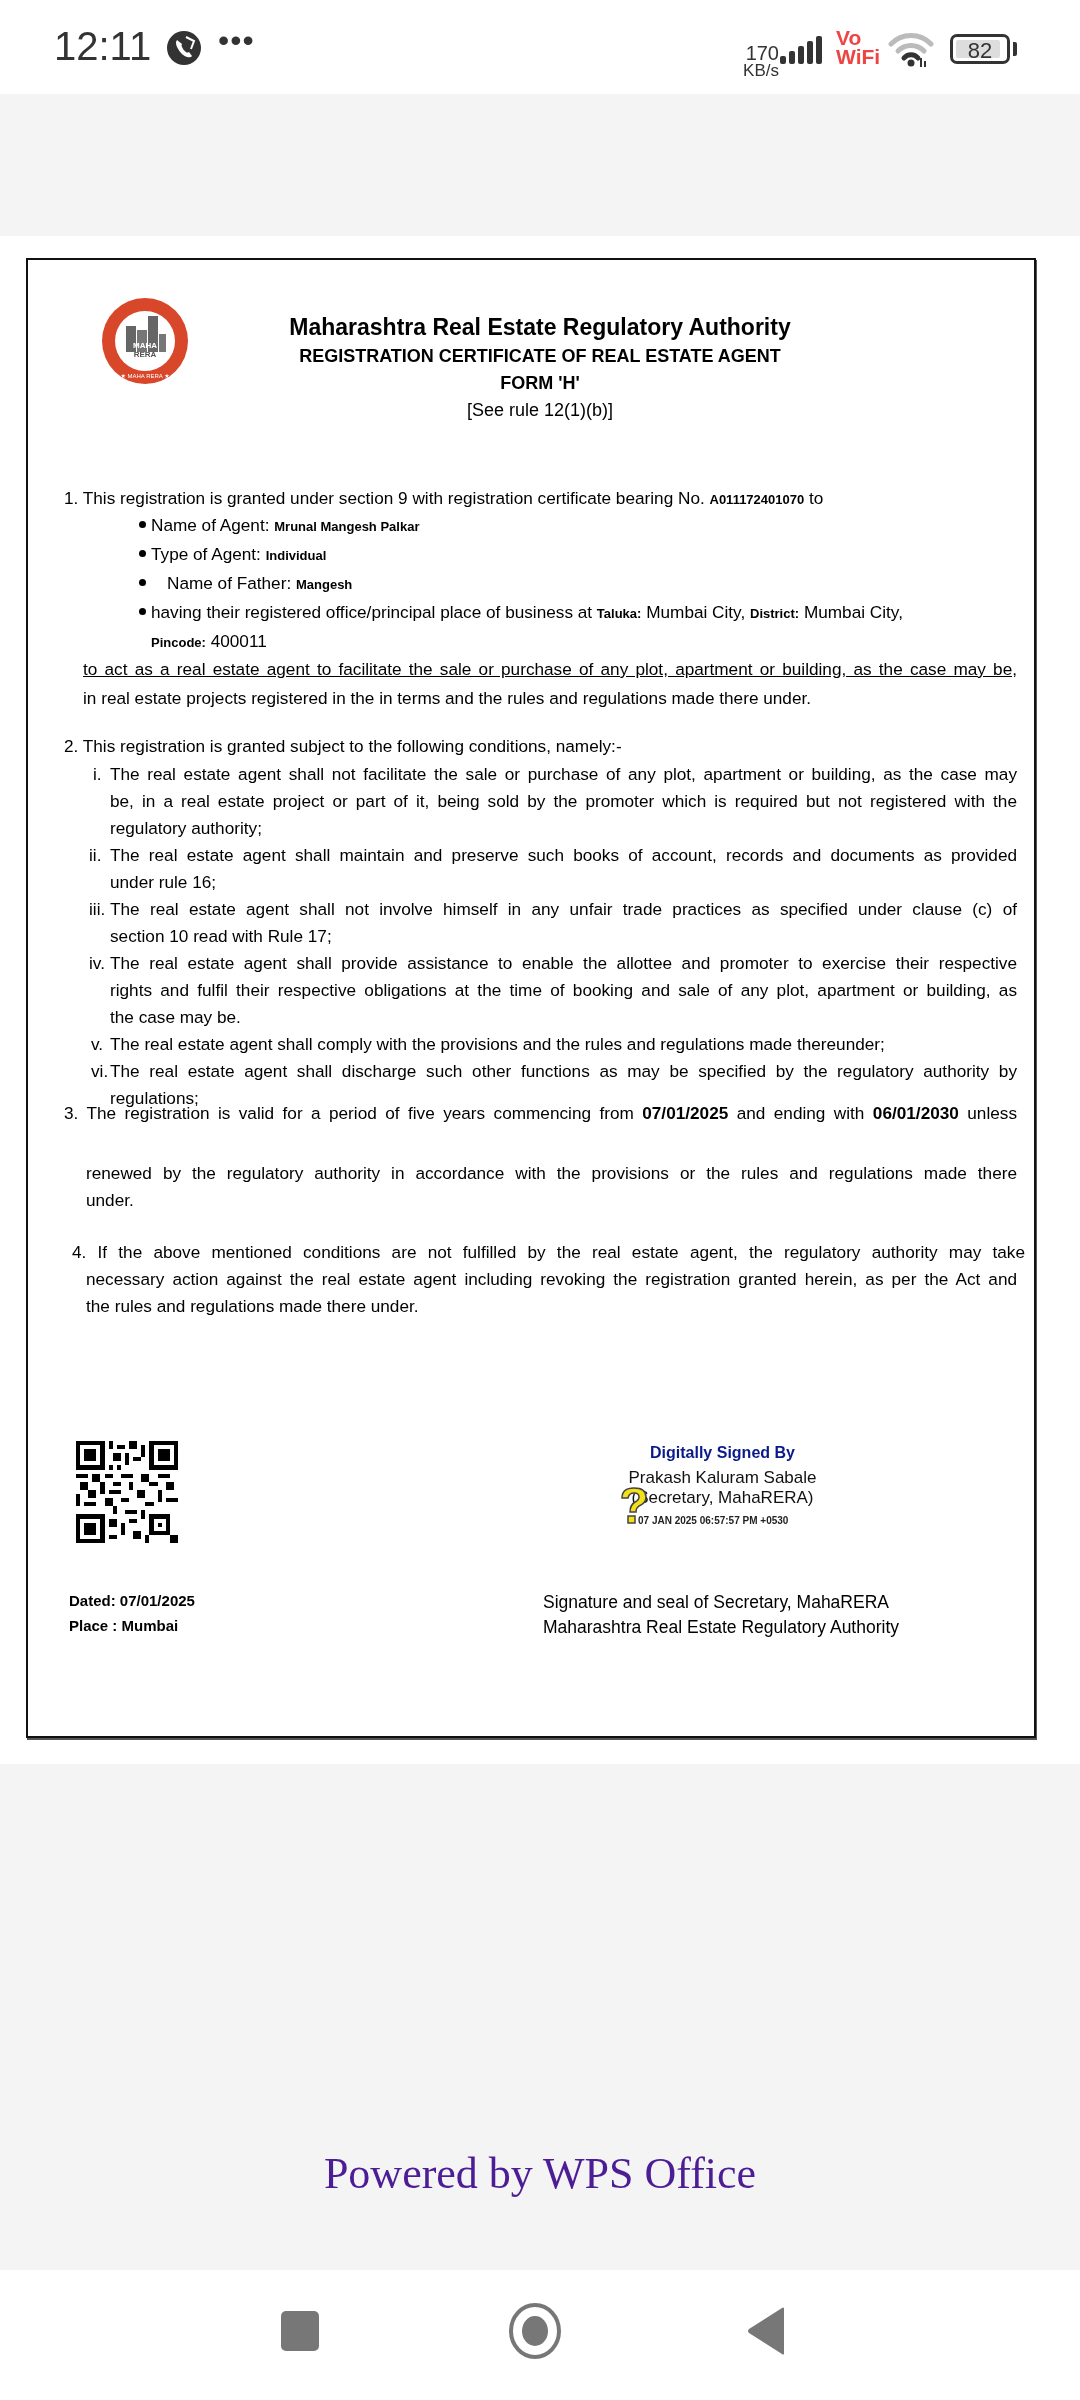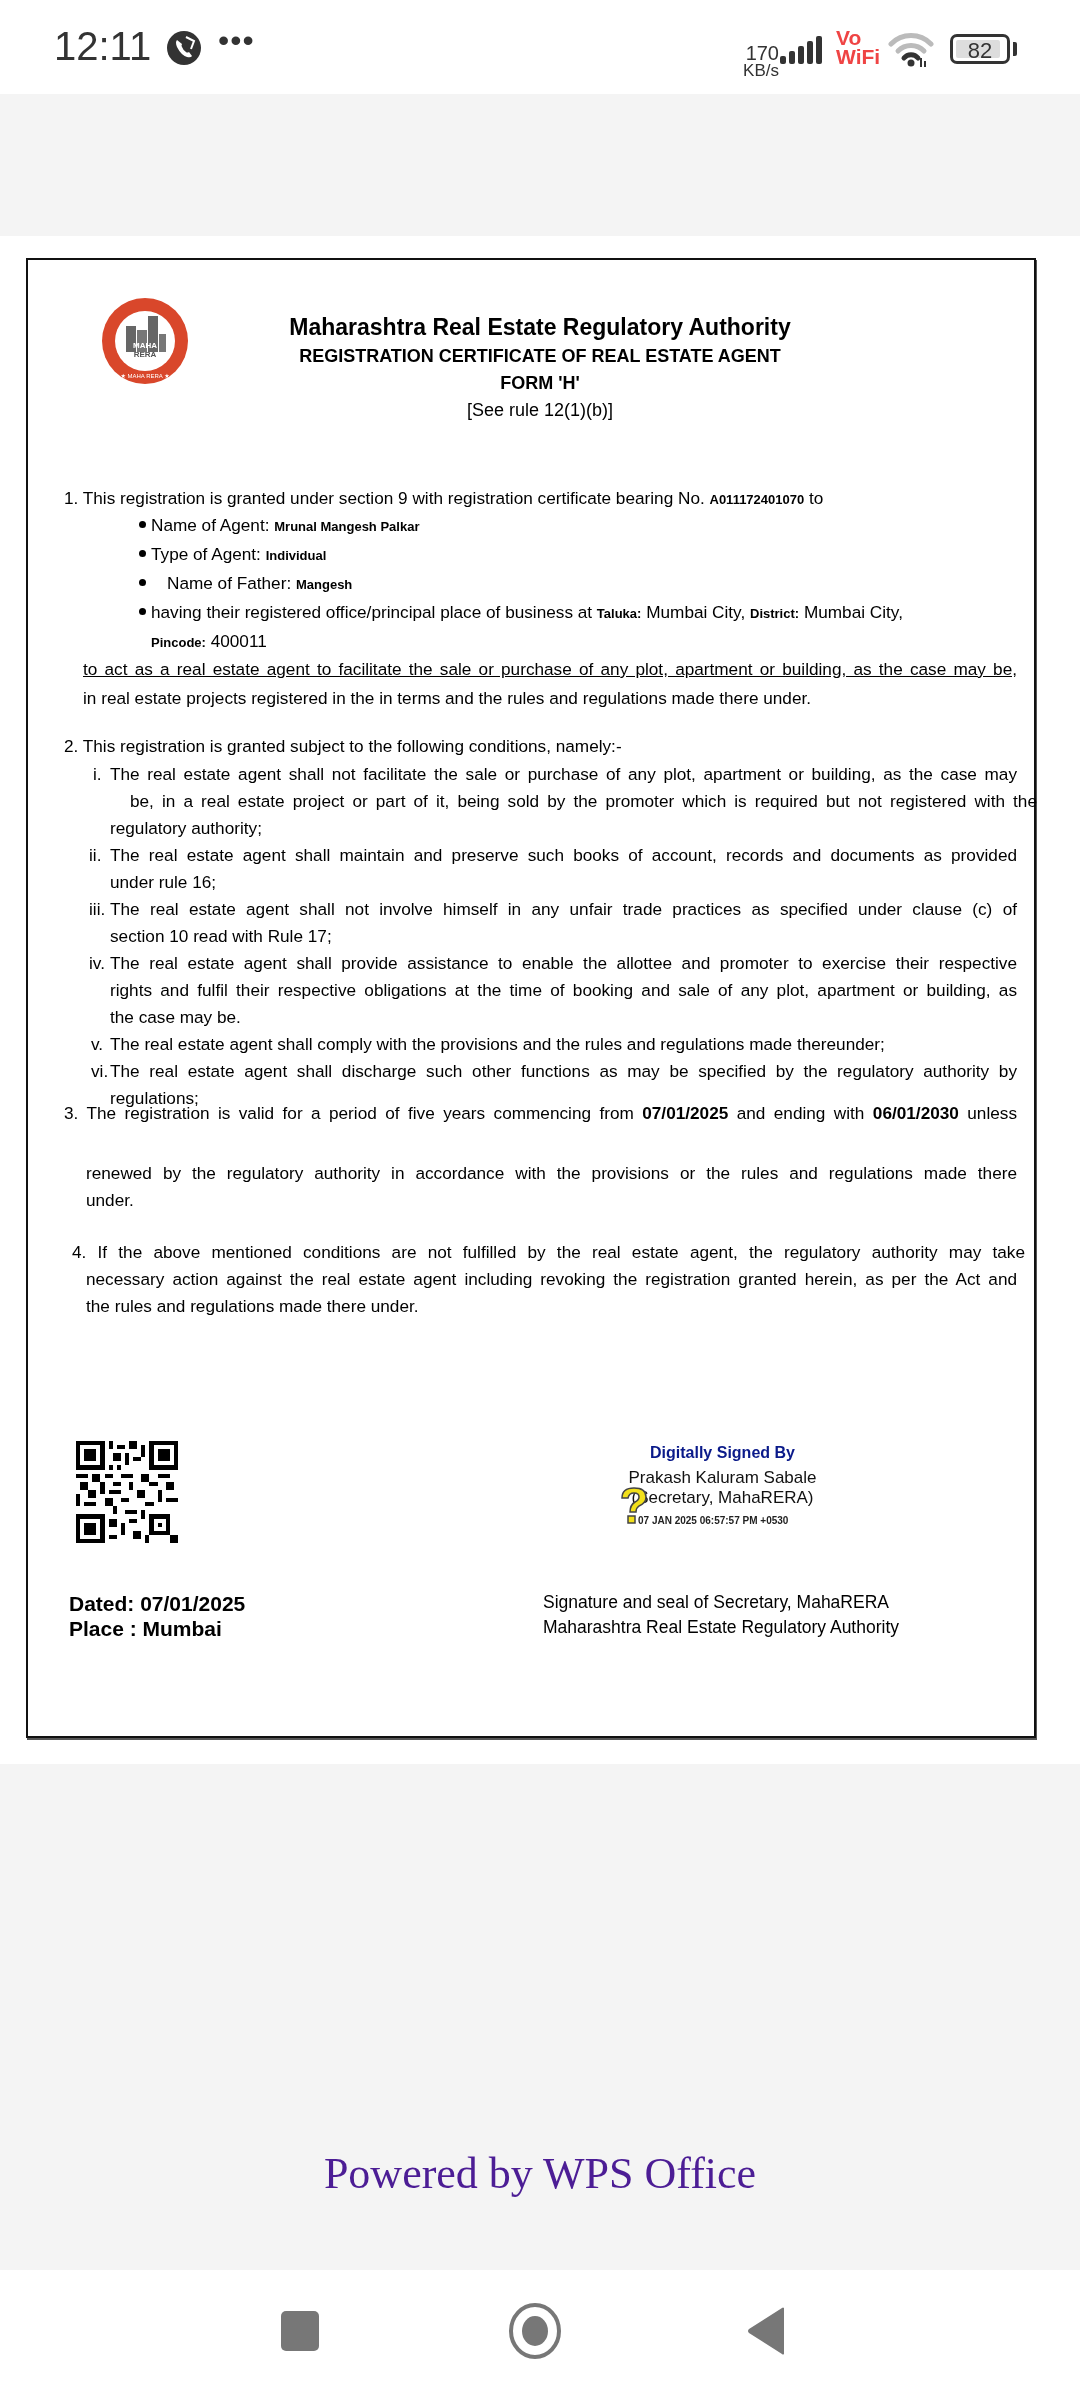--- a/index.html
+++ b/index.html
@@ -39,21 +39,21 @@
   .b { font-weight: bold; }
   .sm { font-size: 13px; }
   .bullet { position: absolute; width: 7px; height: 7px; border-radius: 50%; background: #000; }
 
   .qr { position: absolute; left: 76px; top: 1441px; width: 102px; height: 102px; }
   .sig-by { position: absolute; left: 620px; top: 1444px; width: 205px; text-align: center; color: #0a1a8a; font-weight: bold; font-size: 16px; }
   .sig-name { position: absolute; left: 620px; top: 1468px; width: 205px; text-align: center; font-size: 17px; color: #111; line-height: 20px; }
   .sig-date { position: absolute; left: 638px; top: 1515px; font-size: 10px; font-weight: bold; color: #222; }
   .sig-q { position: absolute; left: 616px; top: 1486px; width: 36px; height: 40px; }
 
-  .footer-left { position: absolute; left: 69px; font-size: 21px; font-weight: bold; color: #000; }
+  .footer-left { position: absolute; left: 69px; font-size: 15px; font-weight: bold; color: #000; }
   .footer-right { position: absolute; left: 543px; font-size: 17.5px; color: #000; }
 
   .powered { position: absolute; left: 0; top: 2148px; width: 1080px; text-align: center; font-size: 44px; color: #4c1d95; font-family: Liberation Serif, serif; }
 
   
   .navbar { position: absolute; left: 0; top: 2270px; width: 1080px; height: 130px; background: #ffffff; }
   .nav-recents { position: absolute; left: 281px; top: 2311px; width: 38px; height: 40px; background: #777; border-radius: 5px; }
   .nav-home { position: absolute; left: 507px; top: 2303px; width: 56px; height: 56px; }
   .nav-back { position: absolute; left: 746px; top: 2306px; width: 40px; height: 50px; }
 </style>
@@ -147,21 +147,21 @@
   <span class="b sm">Pincode:</span><span> 400011</span>
 </div>
 
 <div class="line just" style="left:83px; top:658px; width:934px;text-decoration:underline;">to act as a real estate agent to facilitate the sale or purchase of any plot, apartment or building, as the case may be,</div>
 <div class="line" style="left:83px; top:687px;">in real estate projects registered in the  in terms and the rules and regulations made there under.</div>
 
 <div class="line" style="left:64px; top:735px;">2. This registration is granted subject to the following conditions, namely:-</div>
 
 <div class="line" style="left:93px; top:763px;">i.</div>
 <div class="line just" style="left:110px; top:763px; width:907px;">The real estate agent shall not facilitate the sale or purchase of any plot, apartment or building, as the case may</div>
-<div class="line just" style="left:110px; top:790px; width:907px;margin-left:20px;">be, in a real estate project or part of it, being sold by the promoter which is required but not registered with the</div>
+<div class="line just" style="left:110px; top:790px; width:907px;">be, in a real estate project or part of it, being sold by the promoter which is required but not registered with the</div>
 <div class="line" style="left:110px; top:817px;">regulatory authority;</div>
 
 <div class="line" style="left:89px; top:844px;">ii.</div>
 <div class="line just" style="left:110px; top:844px; width:907px;">The real estate agent shall maintain and preserve such books of account, records and documents as provided</div>
 <div class="line" style="left:110px; top:871px;">under rule 16;</div>
 
 <div class="line" style="left:89px; top:898px;">iii.</div>
 <div class="line just" style="left:110px; top:898px; width:907px;">The real estate agent shall not involve himself in any unfair trade practices as specified under clause (c) of</div>
 <div class="line" style="left:110px; top:925px;">section 10 read with Rule 17;</div>
 

